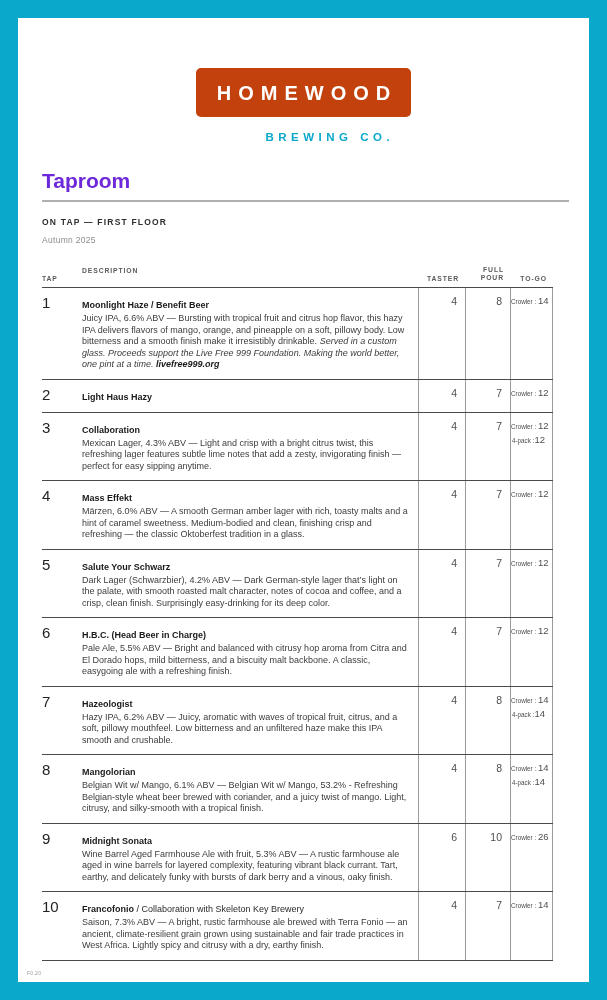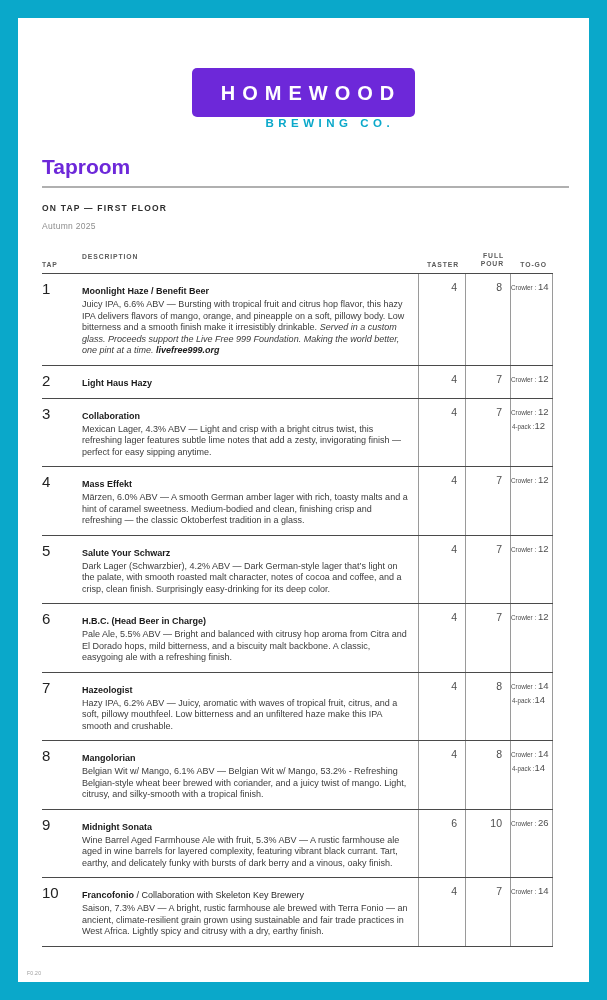--- a/index.html
+++ b/index.html
@@ -9,27 +9,27 @@
     border:18px solid #0aa8ca;
     background:#fff;
     position:relative;
     font-family:"Liberation Sans", sans-serif;
     overflow:hidden;
     margin:0 auto;
   }
   
   .brand { text-align:center; margin-top:50px; }
   .logo-box {
-    display:inline-block; background:#6d28d9; color:#fff;
-    border-radius:5px; padding:15px 14px 14px 29px;
+    display:inline-block; background:#c2410c; color:#fff;
+    border-radius:5px; padding:15px 14px 14px 21px;
     font-size:20px; font-weight:bold; letter-spacing:7px; line-height:1;
   }
   .brand-sub {
     color:#0aa8ca; font-size:11.5px; font-weight:bold;
-    letter-spacing:4.5px; text-indent:4.5px; padding-left:48px;
+    letter-spacing:4.5px; text-indent:4.5px; margin-top:14px;padding-left:48px;
   }
   
   .content { margin:26px 18px 0 24px; width:529px; }
   .page-title { font-size:21px; font-weight:bold; color:#6d28d9; }
   .title-rule { height:2px; background:#b0b0b0; margin-top:7px; width:527px; }
   .section-label { margin-top:15px; font-size:8.5px; font-weight:bold; letter-spacing:1.2px; color:#2e2e2e; }
   .season { margin-top:8px; font-size:8.5px; color:#8d8d8d; letter-spacing:0.3px; }
 
   
   .menu-table { width:511px; margin-top:16px; }

